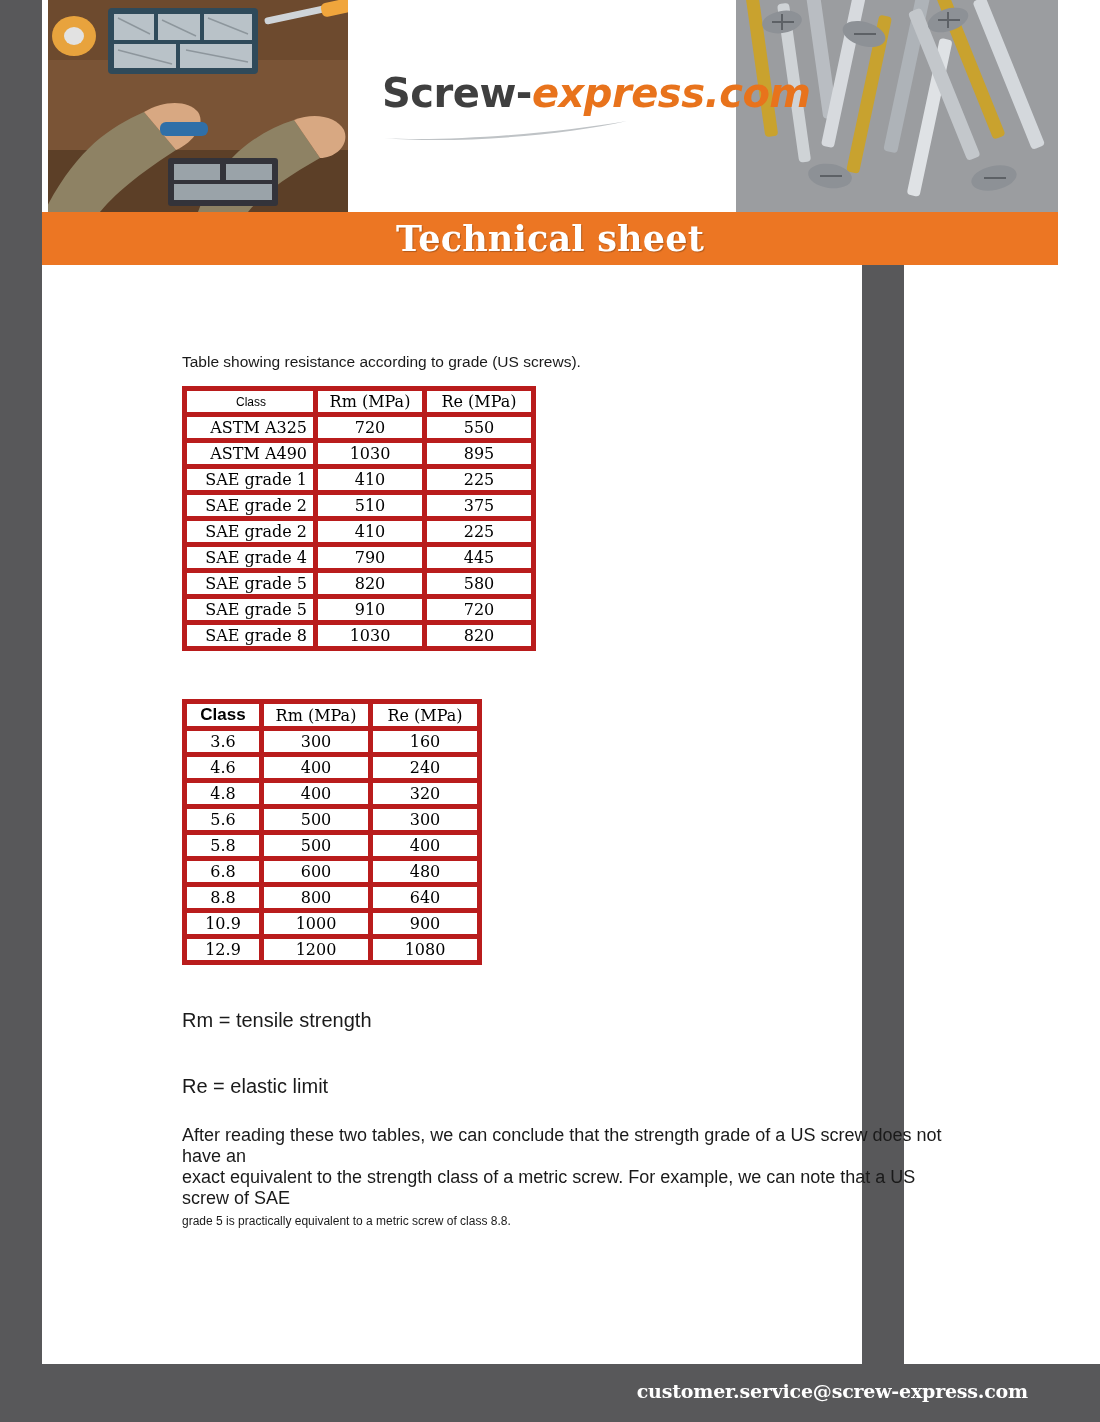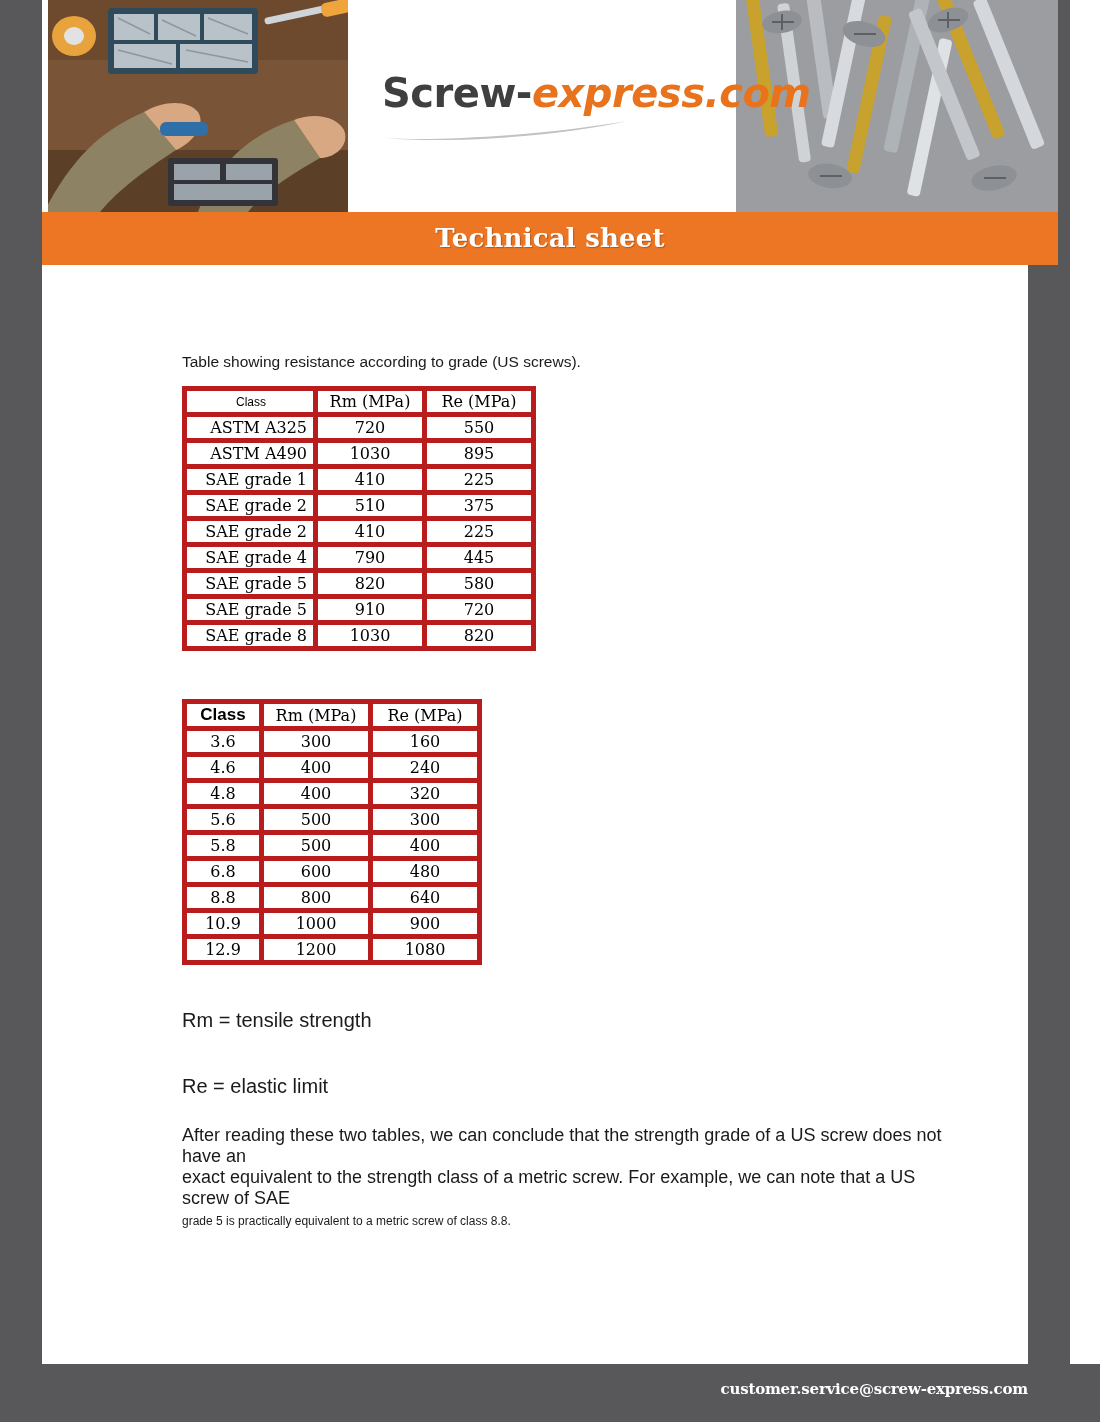--- a/index.html
+++ b/index.html
@@ -12,21 +12,21 @@
     height: 1422px;
     position: relative;
     font-family: "Liberation Sans", sans-serif;
     overflow: hidden;
   }
 
   
   .page {
     position: absolute;
     left: 0; top: 0;
-    width: 1070px;
+    width: 904px;
     height: 1422px;
     background: #ffffff;
   }
   .side-bar {
     position: absolute;
     top: 0;
     width: 42px;
     height: 1422px;
     background: #58585a;
   }
@@ -88,21 +88,21 @@
     left: 0;
     top: 212px;
     width: 1016px;
     height: 53px;
     background: #ec7623;
   }
   .title-band .title {
     color: #ffffff;
     font-family: "DejaVu Serif", serif;
     font-weight: bold;
-    font-size: 26px;
+    font-size: 35px;
     line-height: 53px;
     text-align: center;
     letter-spacing: 0.2px;
     text-shadow: 1px 1px 1px rgba(0,0,0,0.25);
   }
 
   
   .content {
     position: absolute;
     left: 182px;
@@ -153,21 +153,21 @@
     height: 58px;
     background: #58585a;
   }
   .footer .email {
     position: absolute;
     right: 72px;
     top: 16px;
     color: #ffffff;
     font-family: "DejaVu Serif", serif;
     font-weight: bold;
-    font-size: 15px;
+    font-size: 19px;
     letter-spacing: -0.2px;
   }
 </style>
 </head>
 <body>
 
 <div class="page">
 
   <div class="side-bar left"></div>
   <div class="side-bar right"></div>

